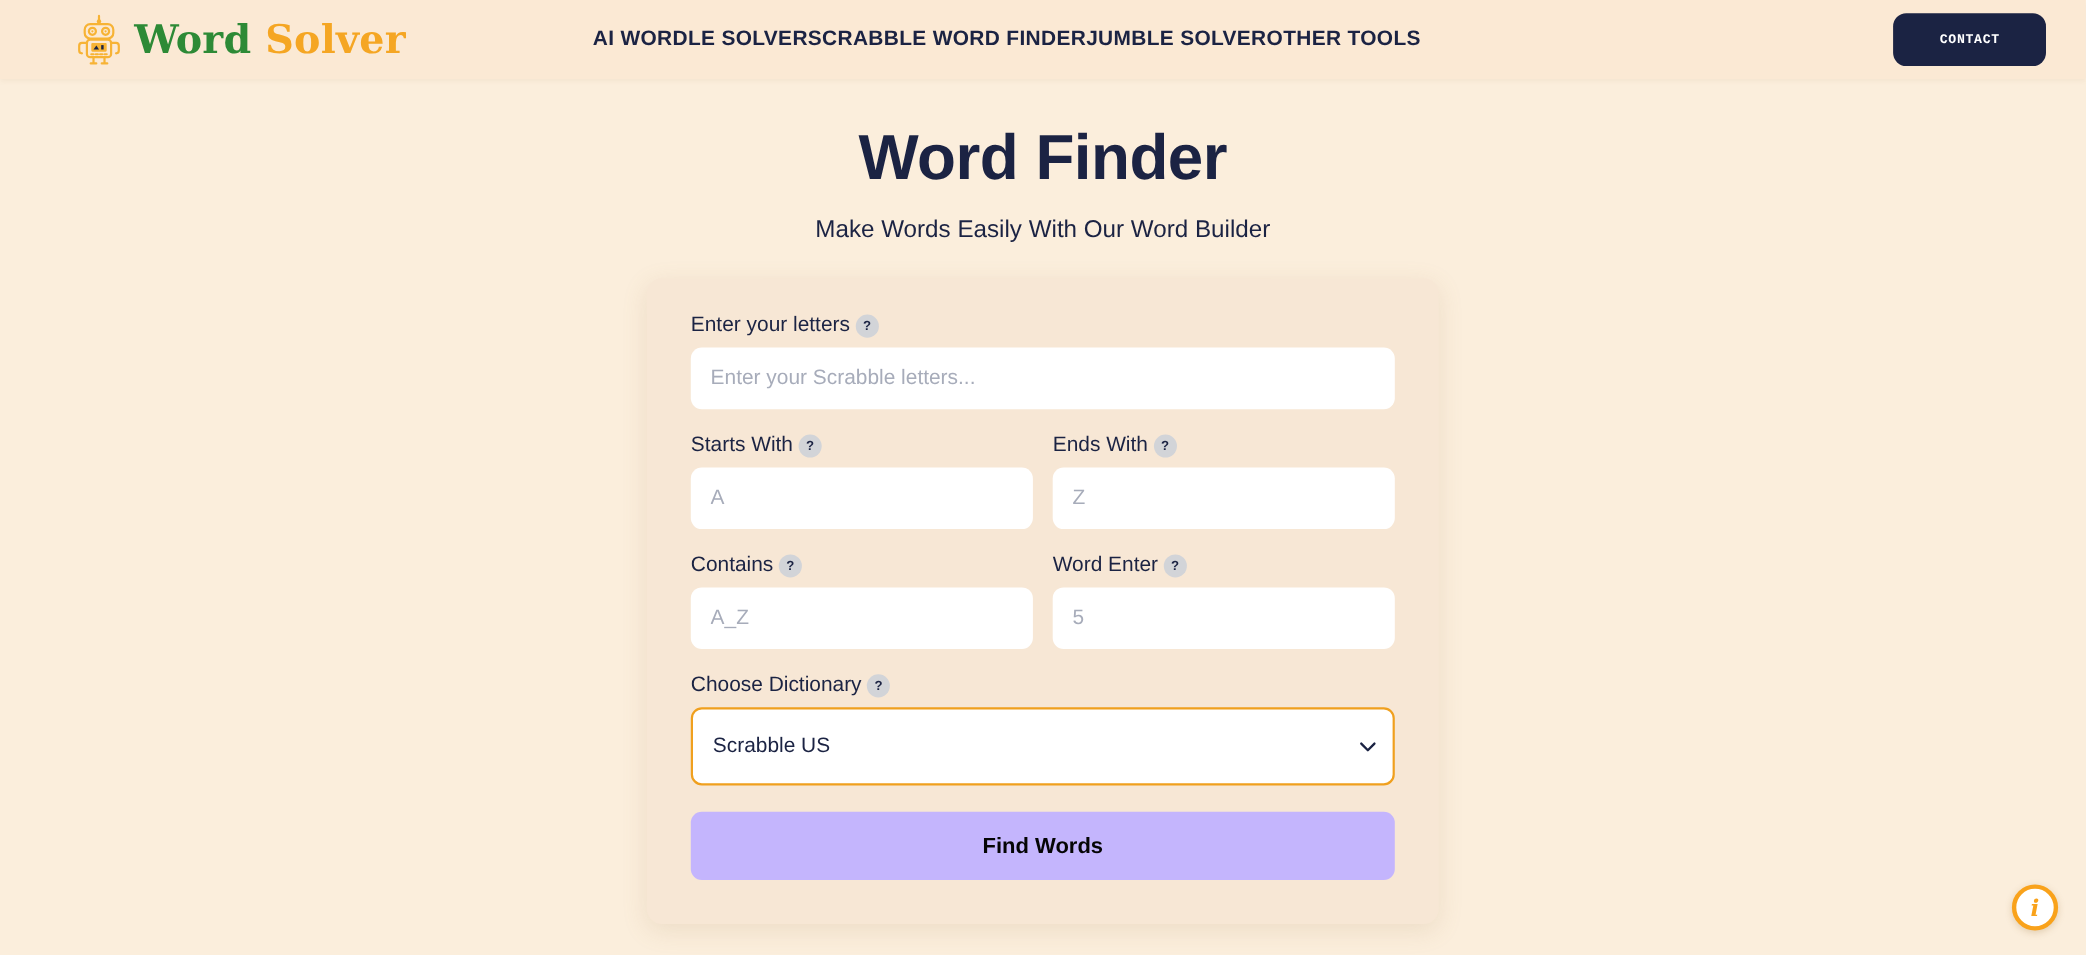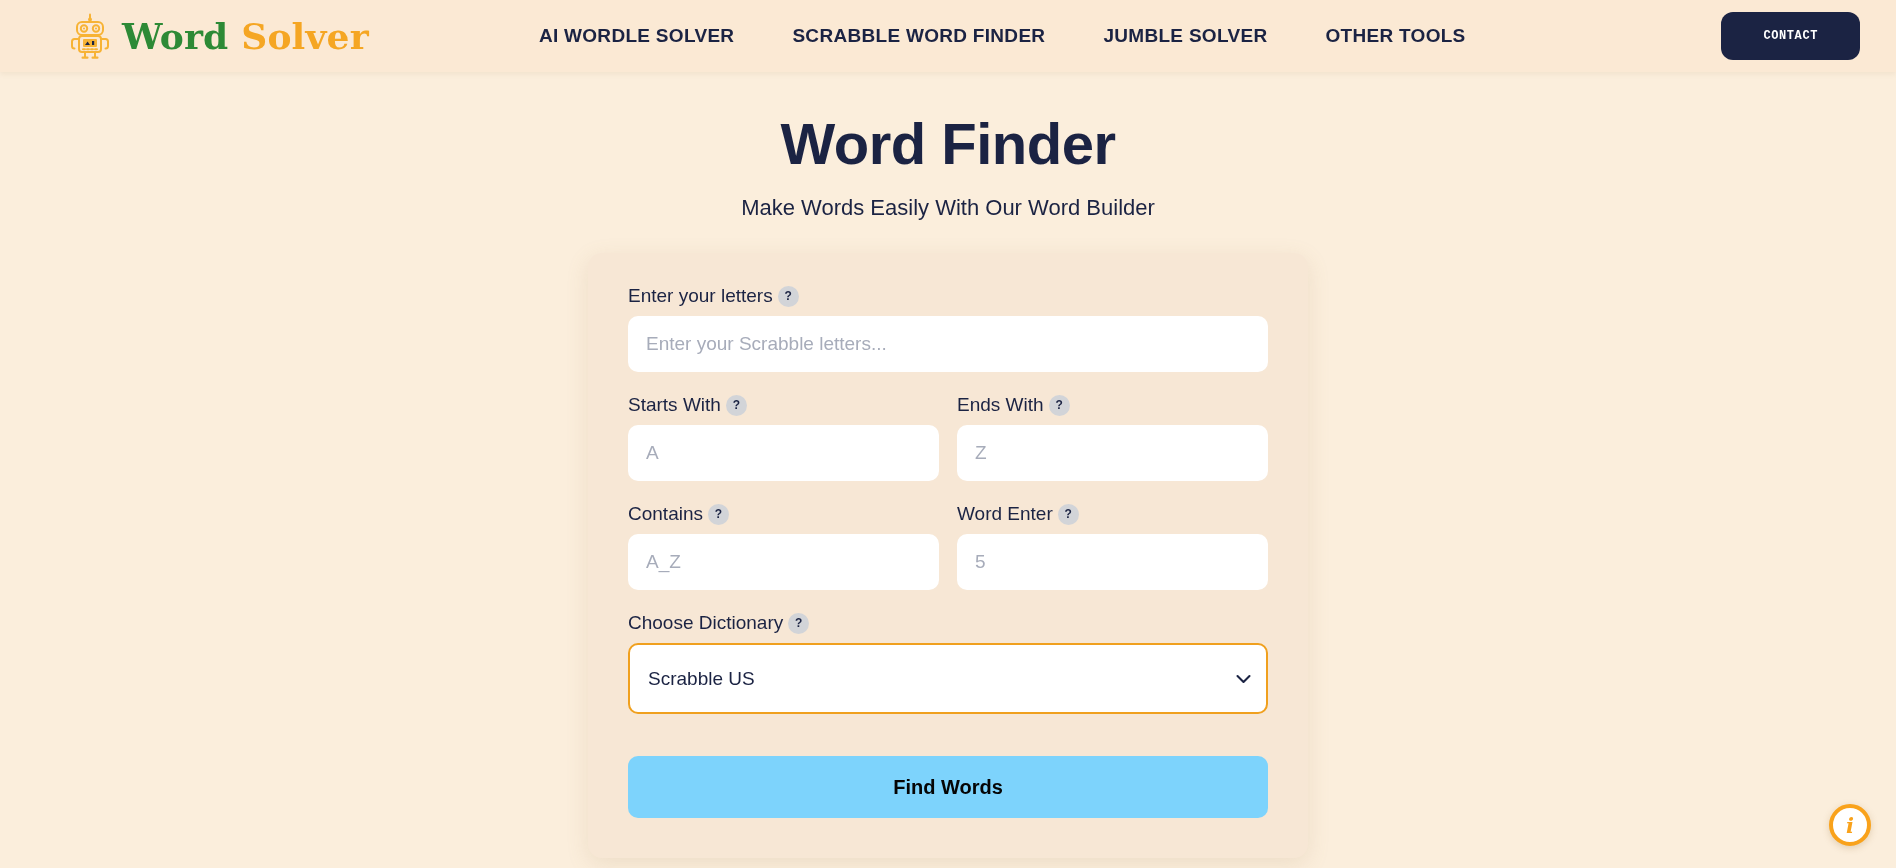--- a/index.html
+++ b/index.html
@@ -50,21 +50,20 @@
     font-weight: 700;
     letter-spacing: 0.2px;
     white-space: nowrap;
   }
   .brand-word { color: #2d8a36; }
   .brand-solver { color: #f5a623; }
 
   .nav {
     display: flex;
     align-items: center;
-    gap: 58px;
     margin-left: 170px;
   }
 
   .nav-link {
     font-family: "Liberation Sans", sans-serif;
     font-size: 19px;
     font-weight: 600;
     letter-spacing: 0.3px;
     color: #1b2343;
     text-decoration: none;
@@ -195,22 +194,22 @@
     right: 17px;
     top: 50%;
     transform: translateY(-50%);
     pointer-events: none;
     display: block;
   }
 
   .find-btn {
     width: 100%;
     height: 62px;
-    margin-top: 42px;
-    background: #7dd3fc;
+    margin-top: 24px;
+    background: #c4b5fd;
     color: #050505;
     border: none;
     border-radius: 10px;
     font-family: "Liberation Sans", sans-serif;
     font-size: 20px;
     font-weight: 700;
     cursor: pointer;
   }
 
   

